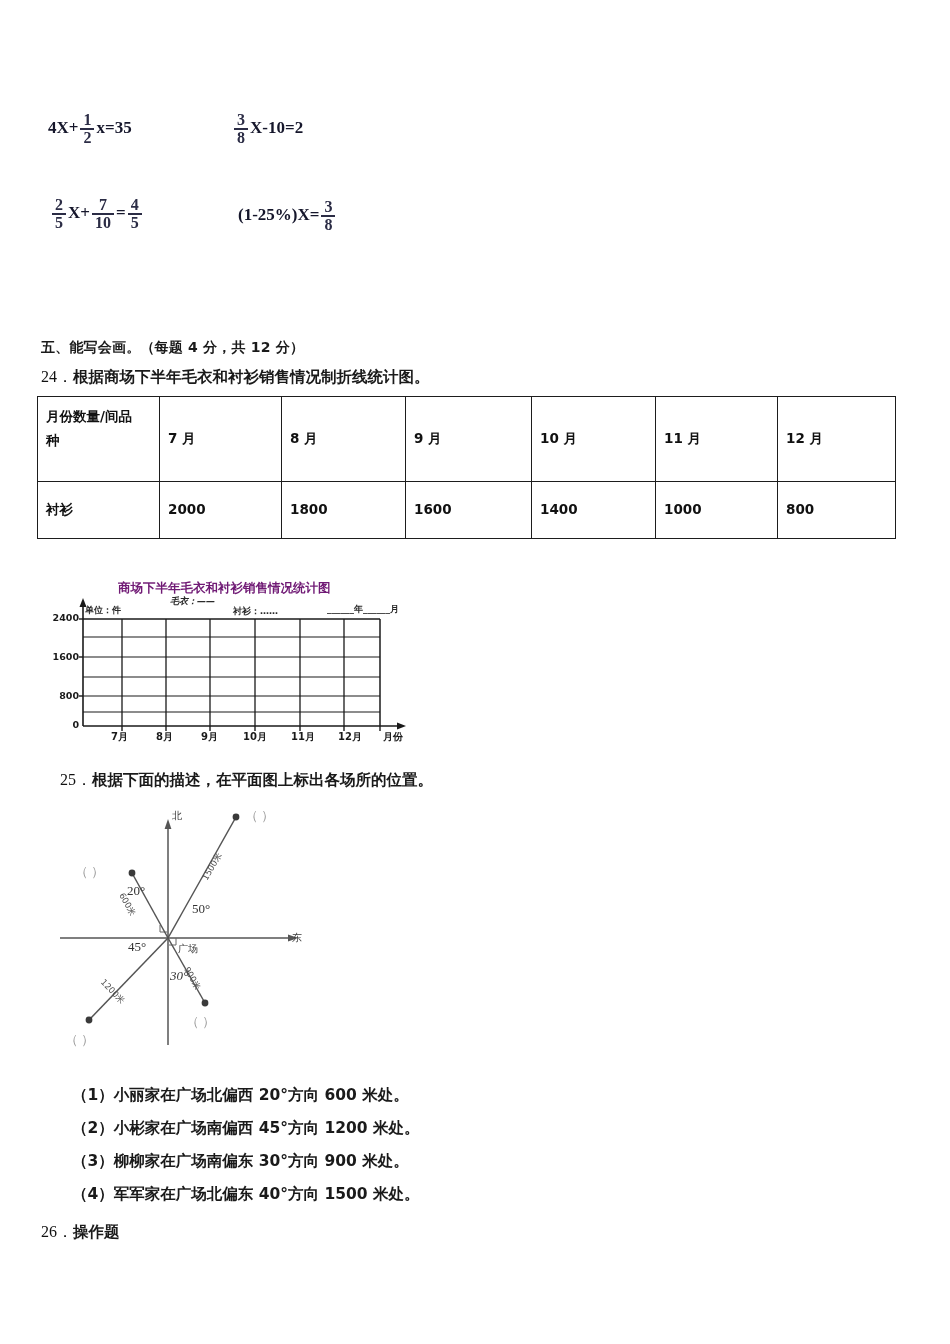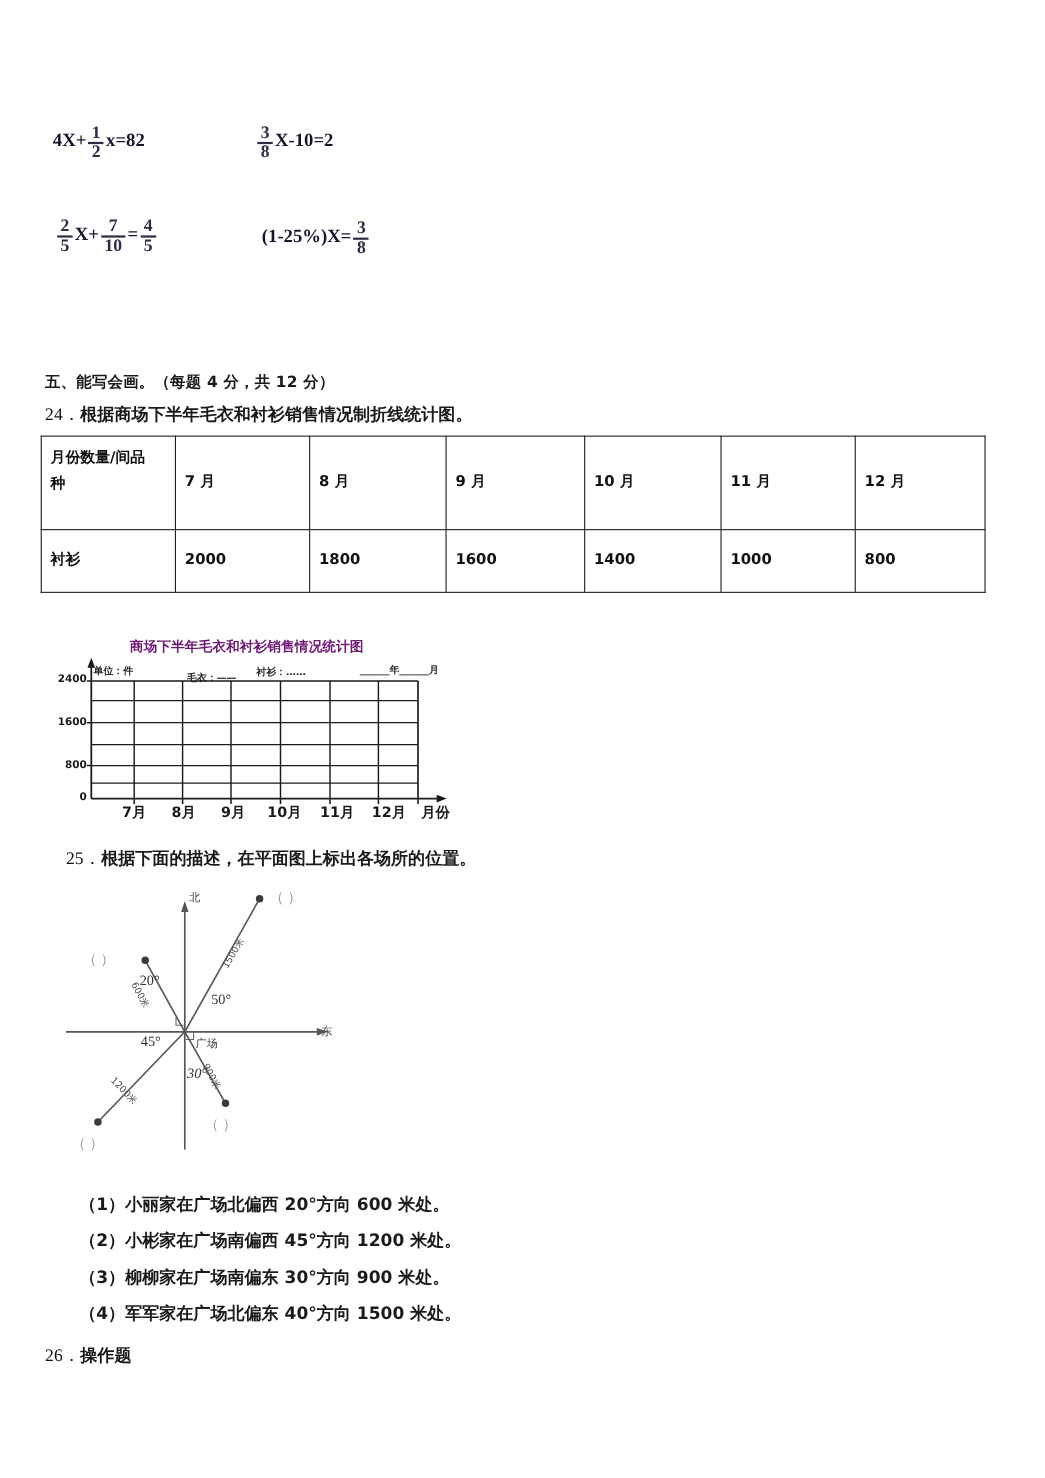--- a/index.html
+++ b/index.html
@@ -124,21 +124,21 @@
     font-weight: bold;
     font-size: 9.5px;
     color: #1a1a1a;
     text-align: right;
     white-space: nowrap;
   }
   .xtick {
     position: absolute;
     font-family: "DejaVu Sans", "Liberation Sans", sans-serif;
     font-weight: bold;
-    font-size: 13px;
+    font-size: 10px;
     color: #1a1a1a;
     white-space: nowrap;
   }
 
   
   .diagram { position: absolute; }
   .dlabel {
     position: absolute;
     font-family: "DejaVu Sans", "Liberation Sans", sans-serif;
     font-size: 10px;
@@ -167,21 +167,21 @@
 
 <div class="eq-block">
 
   <div class="eq" style="left:48px; top:118px;">
     <span class="txt">4X+</span>
     <span class="frac">
       <span class="num">1</span>
       <span class="bar"></span>
       <span class="den">2</span>
     </span>
-    <span class="txt">x=82</span>
+    <span class="txt">x=35</span>
   </div>
 
   <div class="eq" style="left:232px; top:118px;">
     <span class="frac">
       <span class="num">3</span>
       <span class="bar"></span>
       <span class="den">8</span>
     </span>
     <span class="txt">X-10=2</span>
   </div>
@@ -256,21 +256,21 @@
       <td>800</td>
     </tr>
   </tbody>
 </table>
 
 <div class="chart-wrap" style="left:50px; top:578px; width:370px; height:175px;">
 
   <div class="chart-title" style="left:68px; top:2px;">商场下半年毛衣和衬衫销售情况统计图</div>
 
   <div class="chart-note" style="left:35px; top:26px;">单位：件</div>
-  <div class="chart-note" style="left:120px; top:32px;">毛衣：——</div>
+  <div class="chart-note" style="left:120px; top:17px;font-style:italic;">毛衣：——</div>
   <div class="chart-note" style="left:183px; top:27px;">衬衫：……</div>
   <div class="chart-note" style="left:277px; top:25px;">______年______月</div>
 
   <div class="ytick" style="left:-3px; top:34px; width:32px;">2400</div>
   <div class="ytick" style="left:-3px; top:73px; width:32px;">1600</div>
   <div class="ytick" style="left:-3px; top:112px; width:32px;">800</div>
   <div class="ytick" style="left:-3px; top:141px; width:32px;">0</div>
 
   <div class="xtick" style="left:61px; top:152px;">7月</div>
   <div class="xtick" style="left:106px; top:152px;">8月</div>

